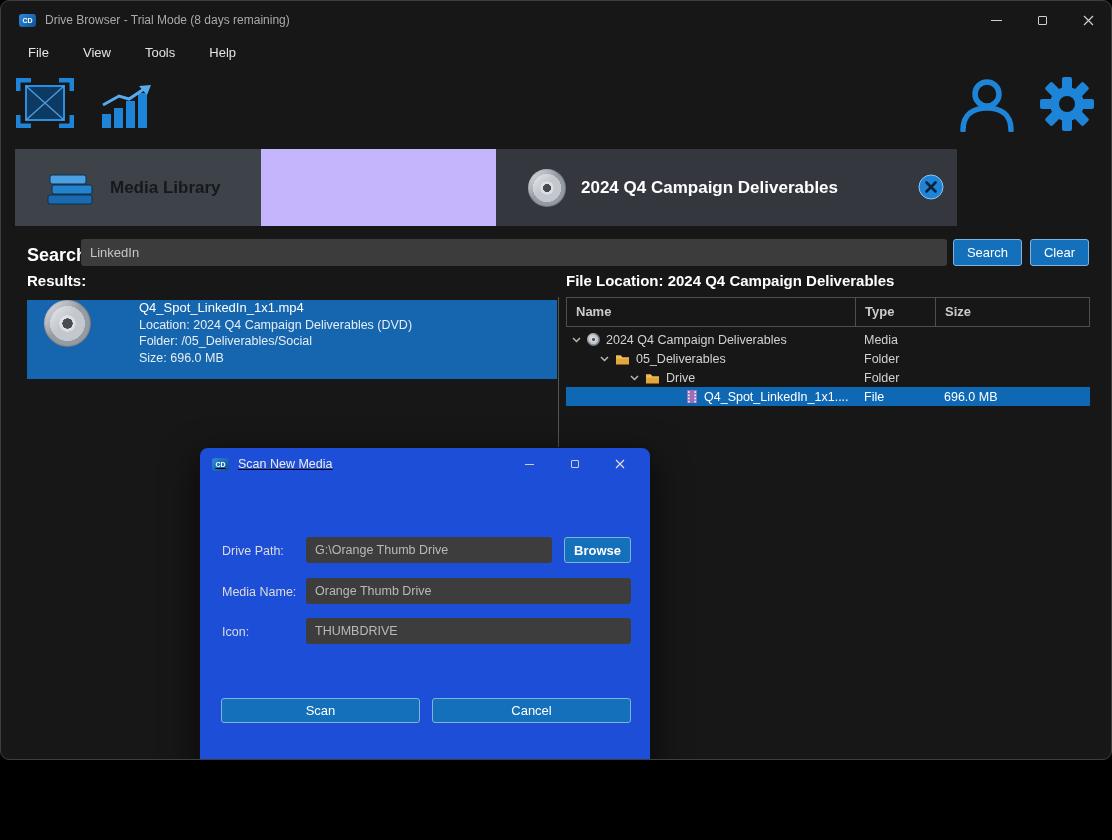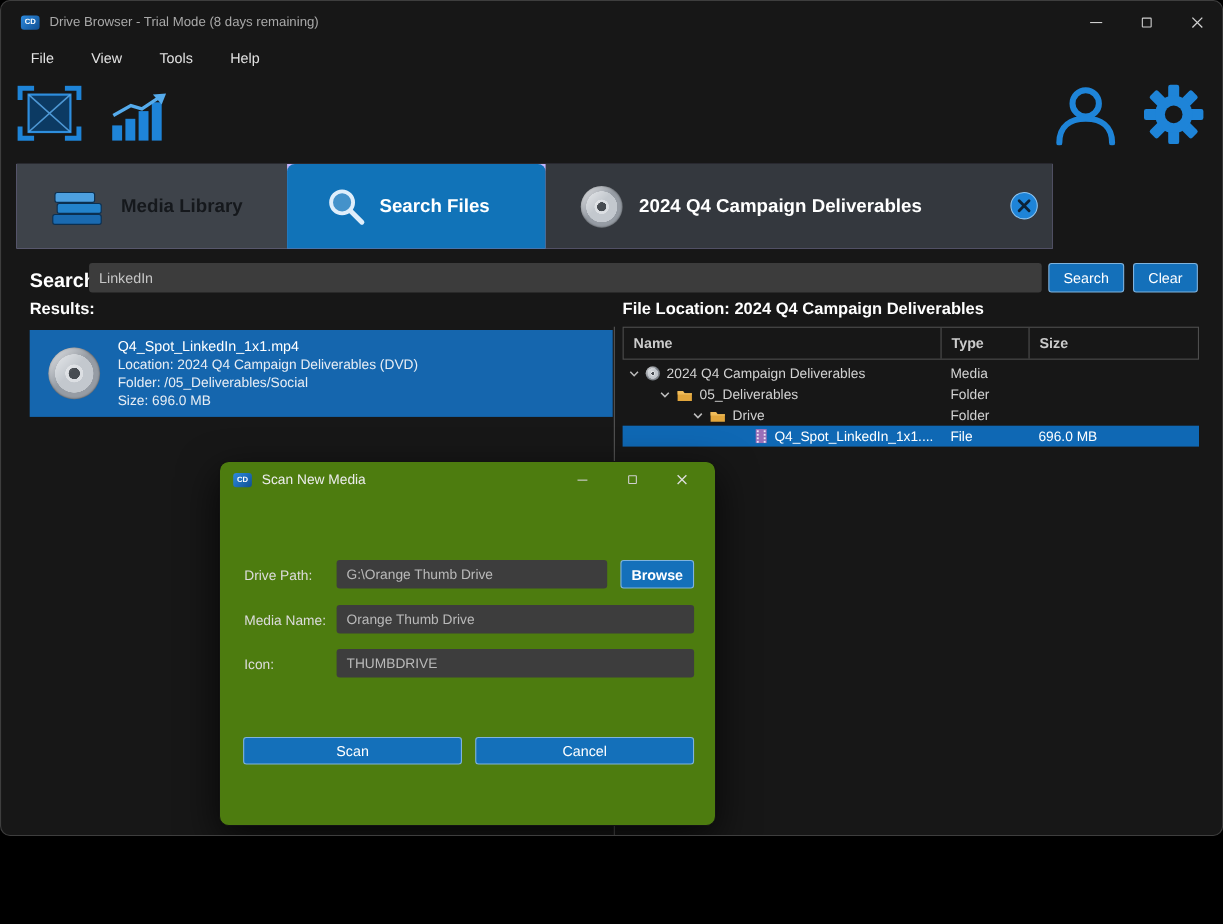--- a/index.html
+++ b/index.html
@@ -57,21 +57,21 @@
                   background:#3c3c3c; border:none; border-radius:3px; color:#c6c6c6;
                   font-size:13px; padding:0 9px; font-family:"Liberation Sans",sans-serif; outline:none; }
   .btn { background:#1470ba; border:1px solid #7fb3de; border-radius:3px; color:#fff;
          font-size:13px; font-family:"Liberation Sans",sans-serif; cursor:default; }
   .search-btn { position:absolute; left:952px; top:238px; width:69px; height:27px; }
   .clear-btn { position:absolute; left:1029px; top:238px; width:59px; height:27px; }
 
   
   .results-label { position:absolute; left:26px; top:271px; color:#fff; font-weight:bold; font-size:15px; }
   .result-item { position:absolute; left:26px; top:299px; width:530px; height:79px;
-                 background:#1566ae; display:flex; align-items:center; cursor:default; }
+                 background:#1566ae; display:flex; cursor:default;gap:32px; }
   .result-item .cd47 { margin-left:17px; }
   .result-text { margin-left:16px; font-size:12.5px; color:#e7edf4; line-height:16.5px; }
   .result-filename { color:#fff; font-size:13px; }
 
   .vdivider { position:absolute; left:557px; top:296px; width:1px; height:495px; background:#565656; }
 
   
   .fl-title { position:absolute; left:565px; top:271px; color:#fff; font-weight:bold; font-size:15px; }
   .fl-table { position:absolute; left:565px; top:296px; width:524px; }
   .fl-header { display:flex; height:30px; border:1px solid #4e4e4e; }
@@ -83,23 +83,23 @@
   .fl-row { display:flex; align-items:center; height:19px; font-size:12.5px; color:#d2d2d2; cursor:default; }
   .fl-row .name-cell { width:289px; display:flex; align-items:center; overflow:hidden; white-space:nowrap; }
   .fl-row .type-cell { width:80px; padding-left:9px; }
   .fl-row .size-cell { flex:1; padding-left:9px; }
   .fl-row.selected { background:#0f68b4; color:#fff; }
   .ico-gap { margin-right:6px; flex:none; display:inline-flex; }
   .ind0 { width:6px; flex:none; } .ind1 { width:34px; flex:none; }
   .ind2 { width:64px; flex:none; } .ind3 { width:120px; flex:none; }
 
   
-  .dialog { position:absolute; left:198px; top:418px; width:452px; height:332px;
-            background:#4d7c0f; border:1px solid #121212; border-radius:9px;
-            box-shadow:0 12px 36px rgba(0,0,0,.7); }
+  .dialog { position:absolute; left:198px; top:446px; width:452px; height:332px;
+            background:#1d4ed8; border:1px solid #121212; border-radius:9px;
+            box-shadow:0 12px 36px rgba(0,0,0,.7);text-decoration:underline; }
   .dlg-titlebar { height:32px; display:flex; align-items:center; padding-left:12px; }
   .dlg-title { color:#ececec; font-size:12.5px; margin-left:9px; }
   .dlg-ctrl { margin-left:auto; display:flex; padding-right:8px; }
   .dlg-btn { width:45px; height:32px; display:flex; align-items:center; justify-content:center; cursor:default; }
   .dlg-label { position:absolute; left:22px; color:#dcdcdc; font-size:12.5px; }
   .dlg-input { position:absolute; height:26px; background:#3d3d3d; border:none; border-radius:3px;
                color:#b9b9b9; font-size:12.5px; padding:0 9px; outline:none;
                font-family:"Liberation Sans",sans-serif; }
   .lbl-drive { top:96px; } .lbl-media { top:137px; } .lbl-icon { top:177px; }
   .in-drive { left:106px; top:89px; width:246px; }
@@ -201,27 +201,20 @@
 
   <div class="tabstrip">
     <div class="tab tab1">
       <svg width="50" height="36" viewBox="0 0 50 36">
         <rect x="3" y="25" width="44" height="9" rx="2" fill="#1a6ab0" stroke="#0b2f50"></rect>
         <rect x="7" y="15" width="40" height="9" rx="2" fill="#2383cc" stroke="#0b2f50"></rect>
         <rect x="5" y="5" width="36" height="9" rx="2" fill="#4da0e0" stroke="#0b2f50"></rect>
       </svg>
       <span>Media Library</span>
     </div>
-    <div class="tab tab2">
-      <svg width="36" height="36" viewBox="0 0 36 36">
-        <circle cx="15" cy="14" r="10" fill="rgba(190,220,245,0.30)" stroke="#dfeefb" stroke-width="3.5"></circle>
-        <line x1="22.5" y1="21.5" x2="33" y2="32" stroke="#dfeefb" stroke-width="4.5" stroke-linecap="round"></line>
-      </svg>
-      <span>Search Files</span>
-    </div>
     <div class="tab tab3">
       <div class="cd cd38"></div>
       <span>2024 Q4 Campaign Deliverables</span>
       <div class="tab-close">
         <svg width="26" height="26" viewBox="0 0 26 26">
           <circle cx="13" cy="13" r="12" fill="#1e84d8"></circle>
           <circle cx="13" cy="13" r="12" fill="none" stroke="#8ec4ef" stroke-width="1"></circle>
           <path d="M8.5 8.5 L17.5 17.5 M17.5 8.5 L8.5 17.5" stroke="#0c2236" stroke-width="2.6" stroke-linecap="round"></path>
         </svg>
       </div>

